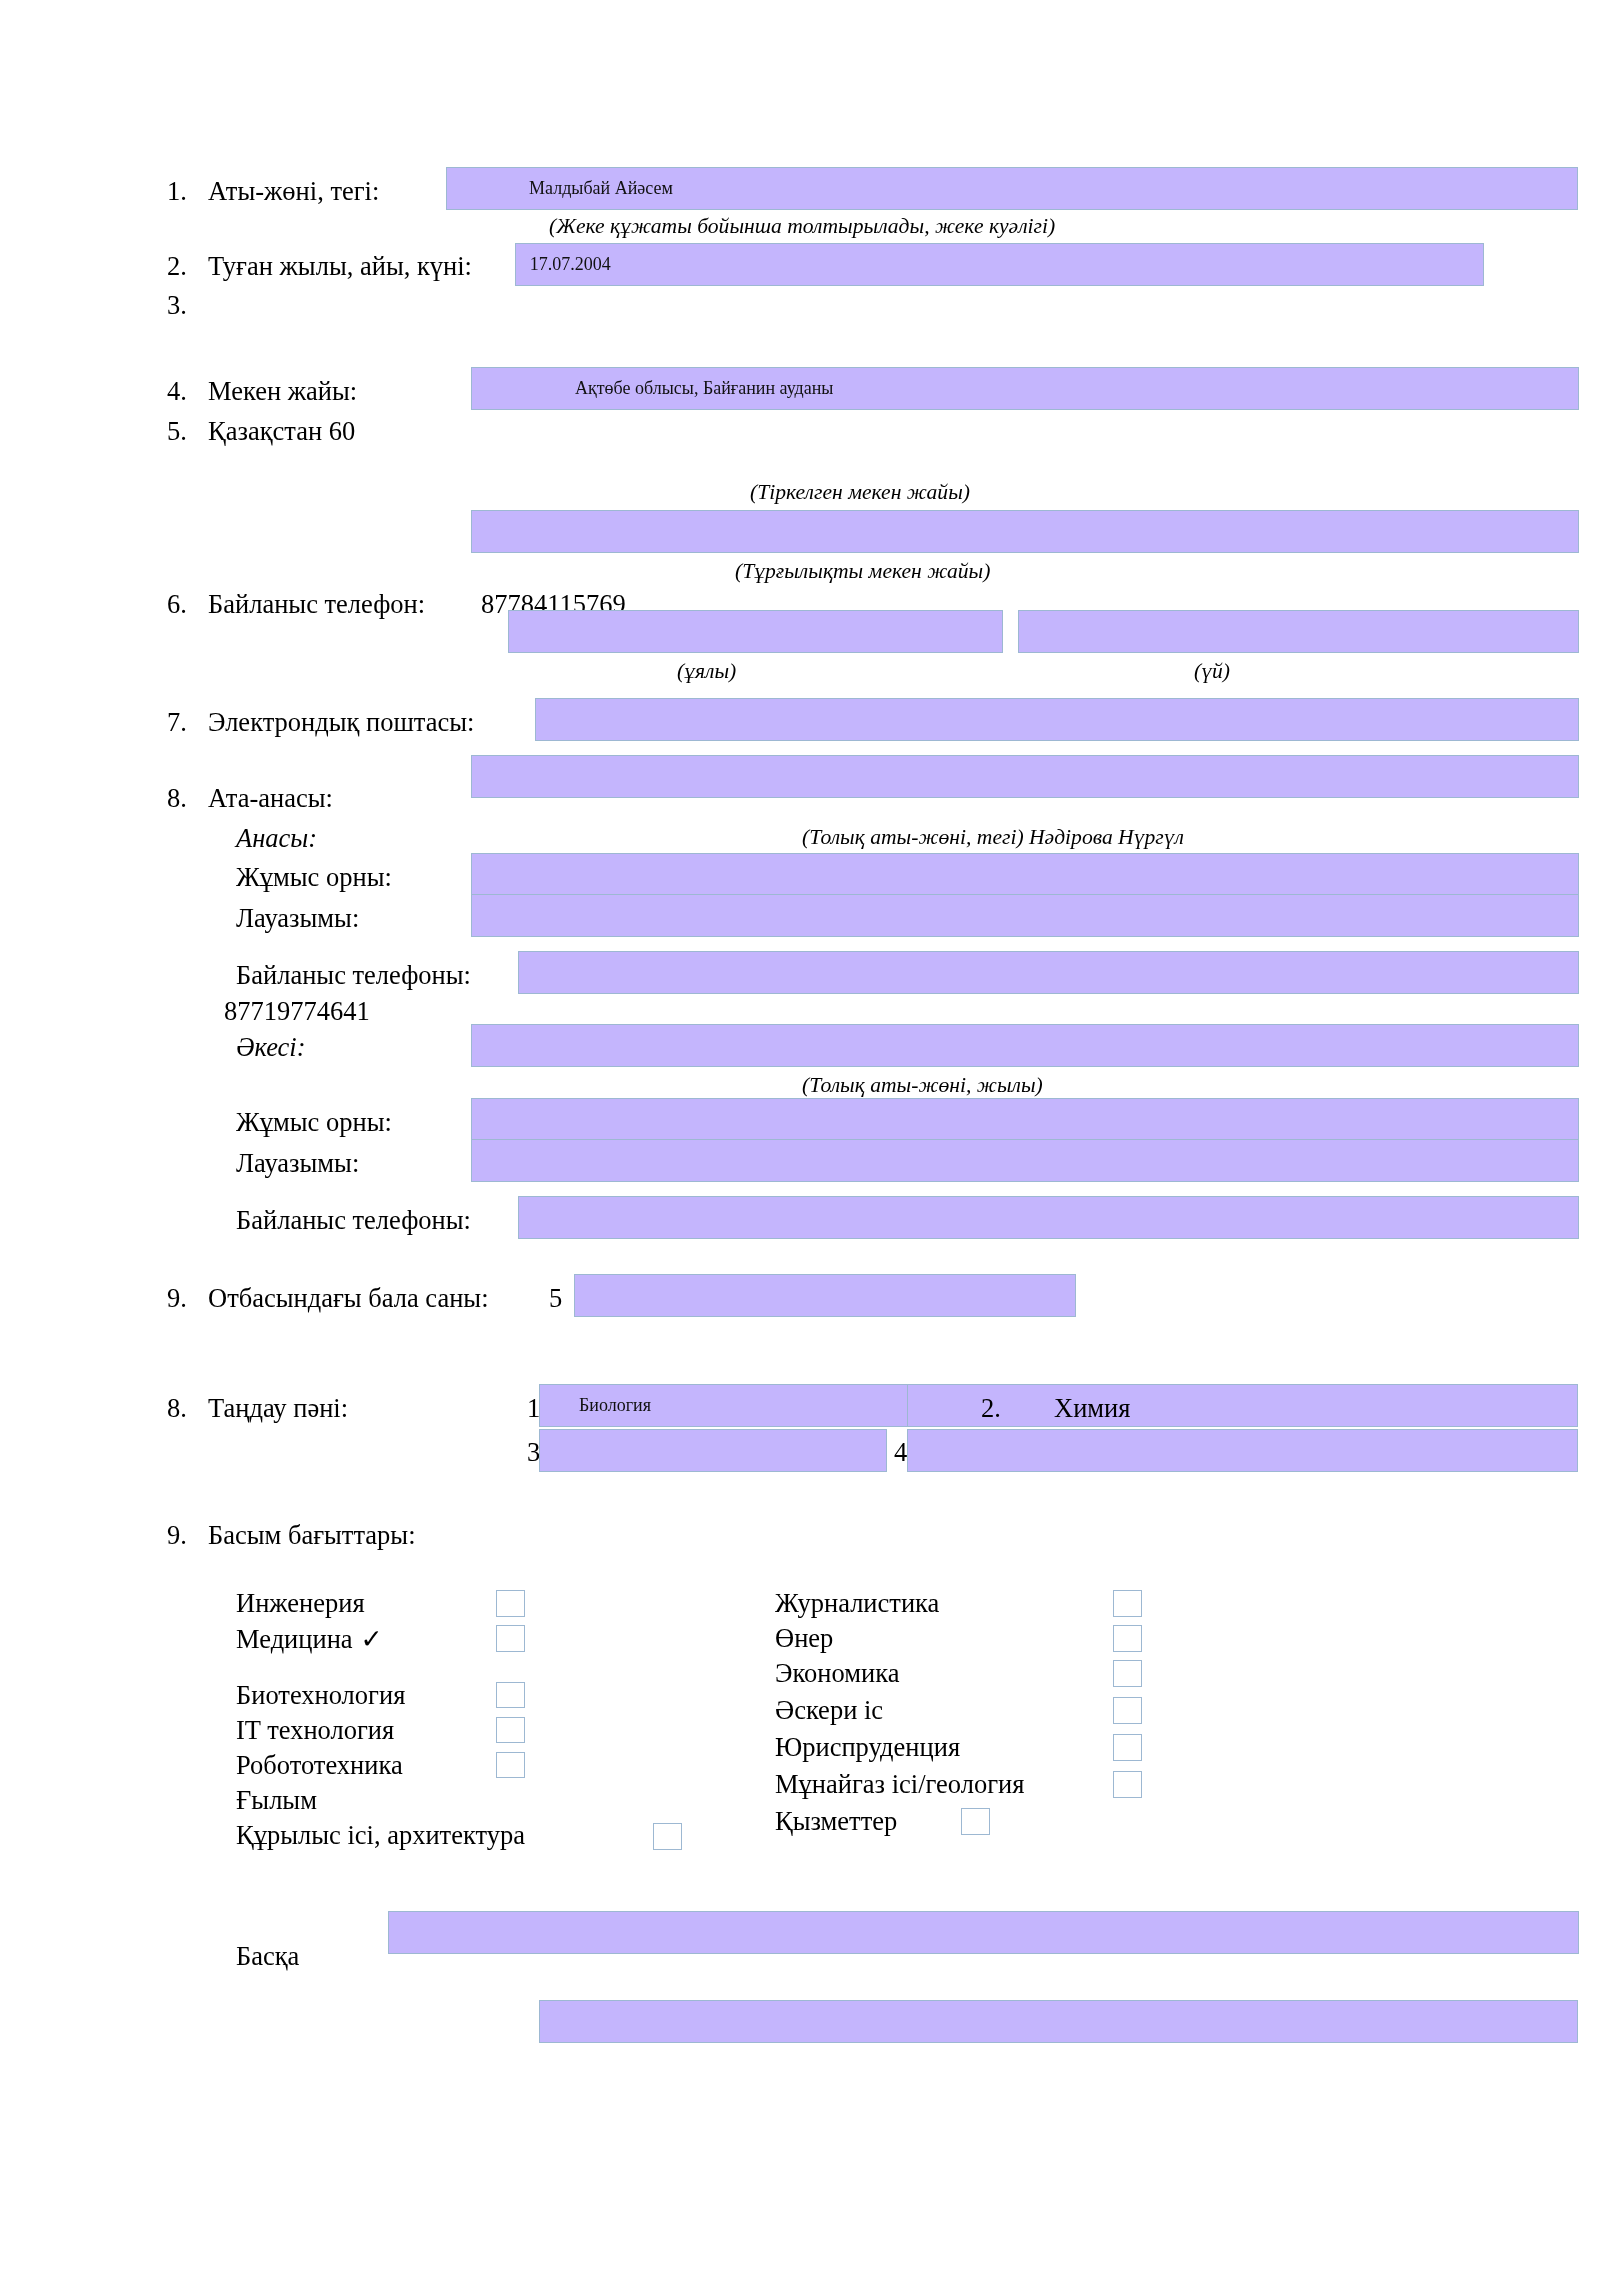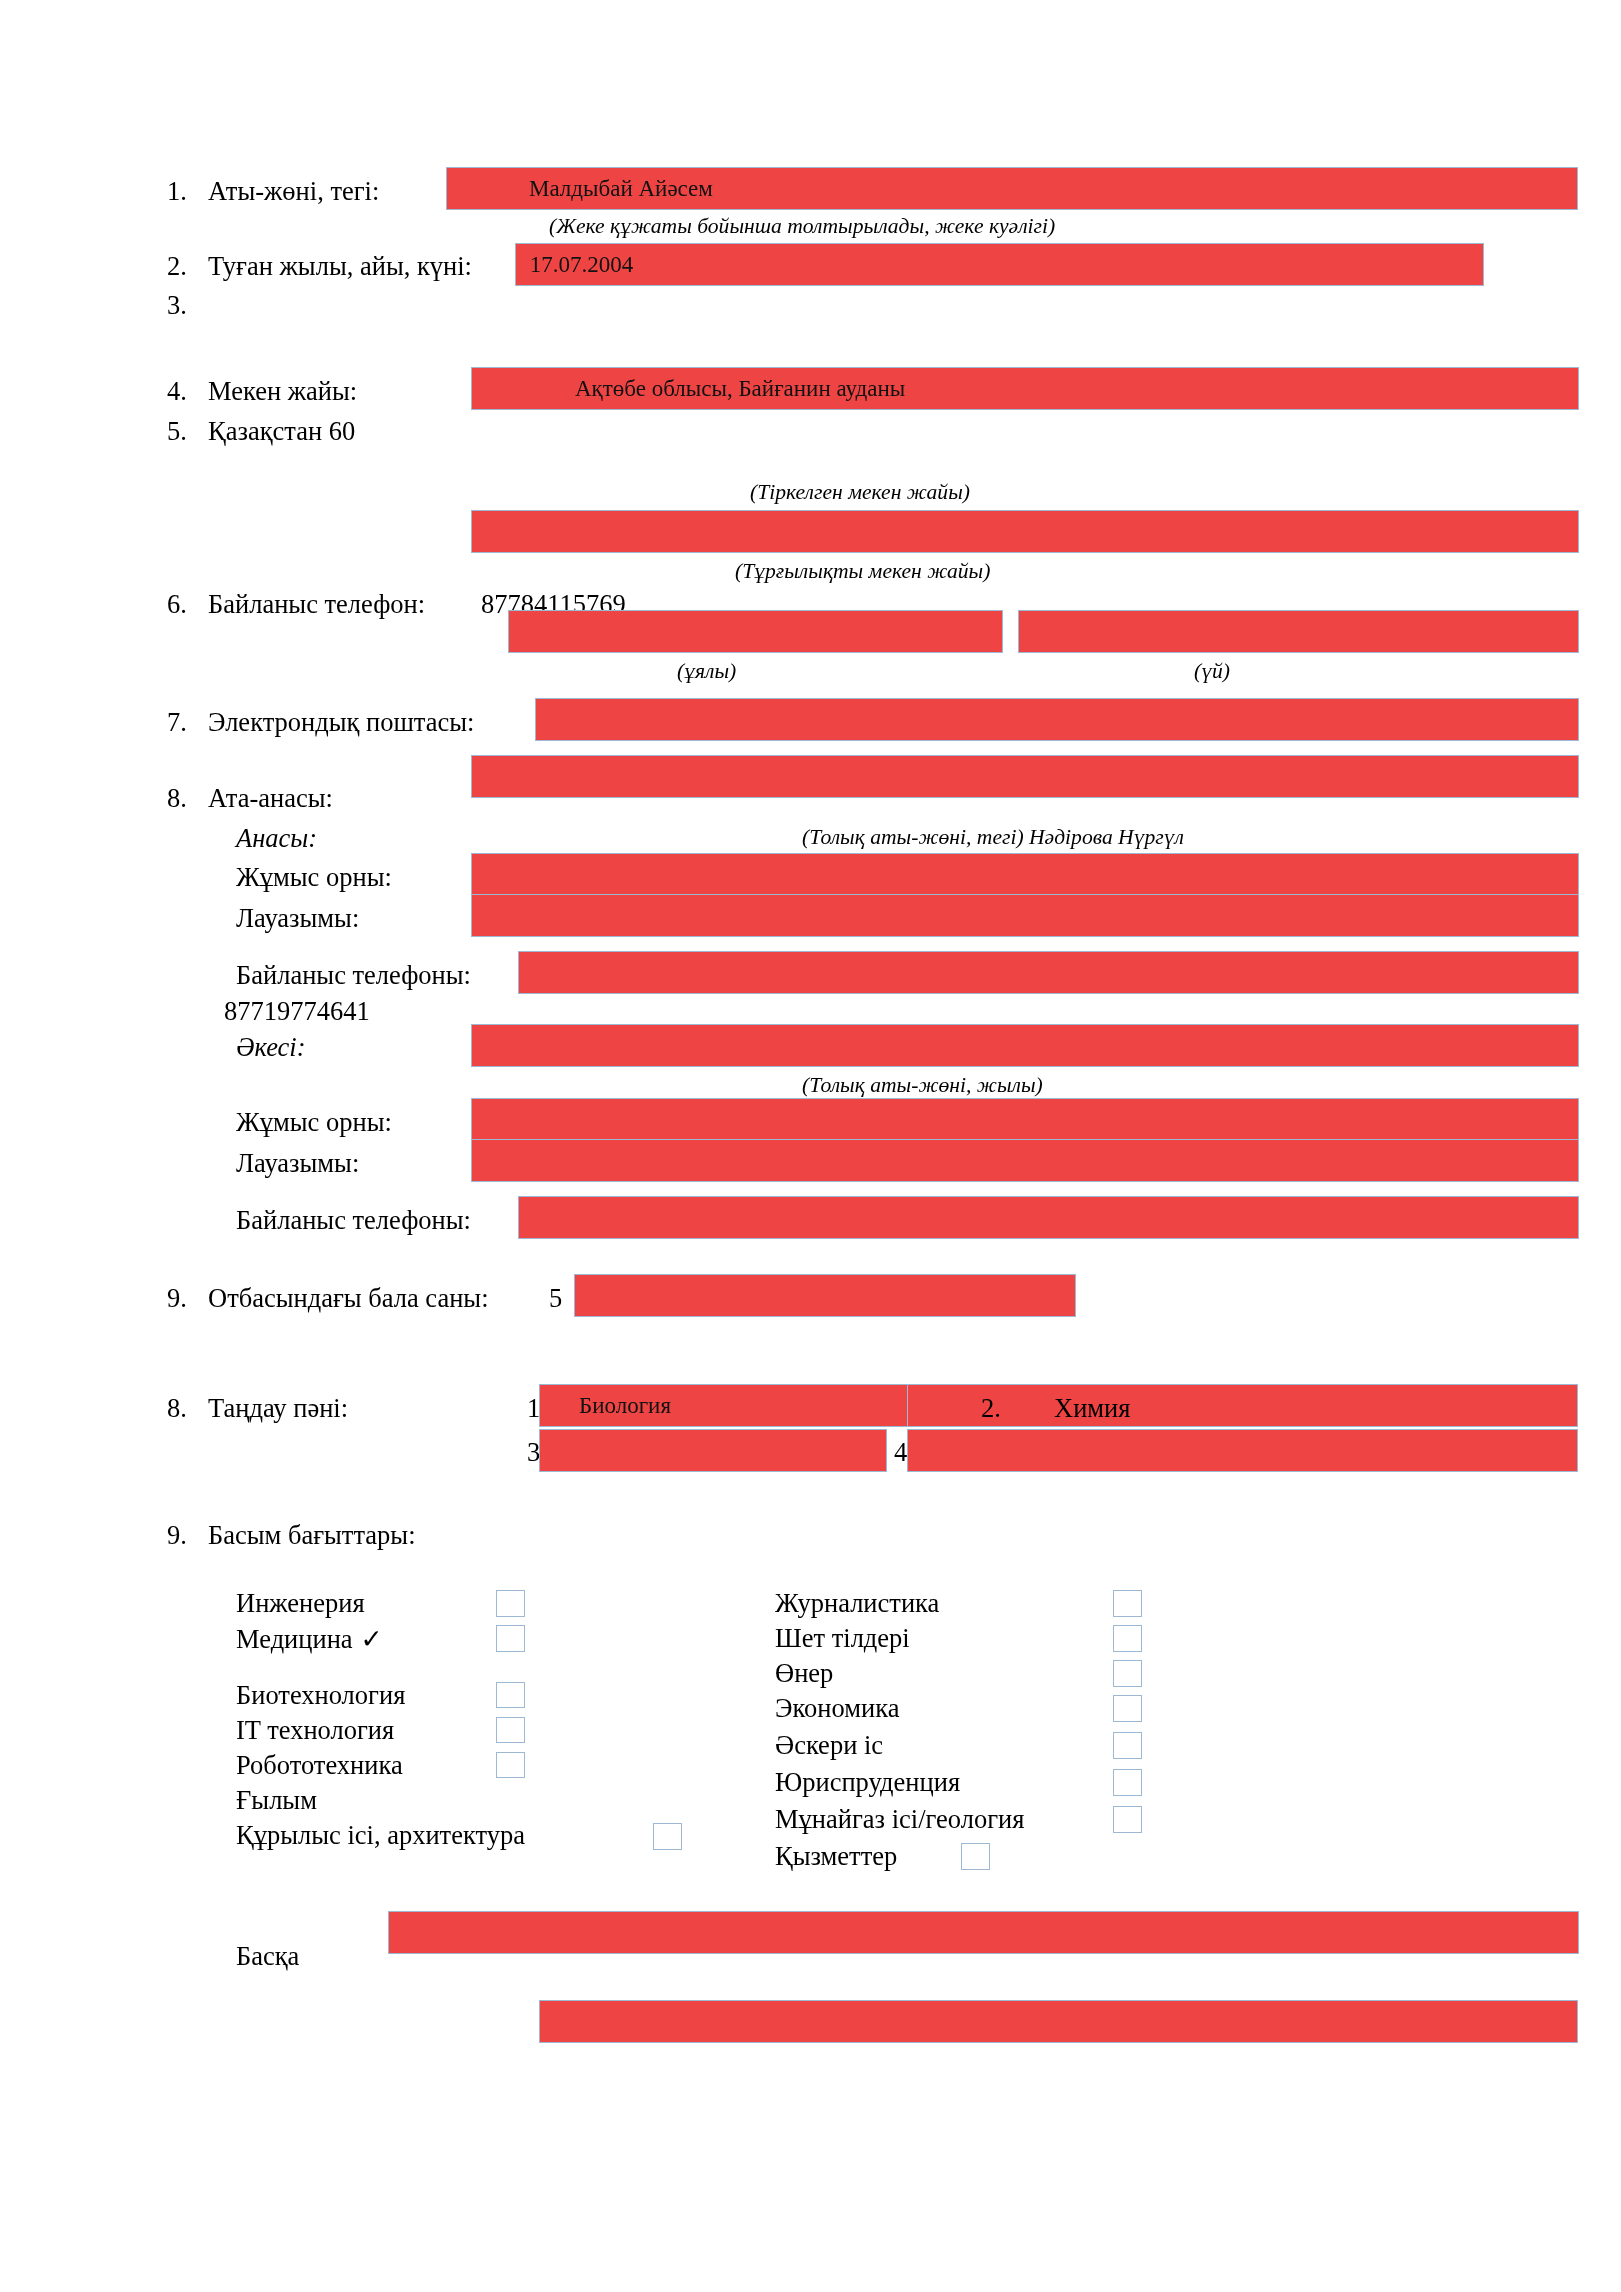--- a/index.html
+++ b/index.html
@@ -20,25 +20,25 @@
     box-sizing: border-box;
   }
   .sheet {
     position: absolute;
     left: 167px;
     top: 157px;
     width: 1411px;
   }
   .field {
     border: 1px solid #9db8d2;
-    background: #ef4444;
+    background: #c4b5fd;
     box-sizing: border-box;
     height: 43px;
     line-height: 41px;
-    font-size: 23px;
+    font-size: 18px;
     padding: 0 13.7px;
     color: #111;
     white-space: nowrap;
     overflow: hidden;
   }
   .lbl {
     font-size: 26.5px;
     line-height: 1.25;
     white-space: nowrap;
   }
@@ -193,24 +193,20 @@
         <span class="chk abs" style="left:417px; top:3.9px;"></span>
       </div>
     </div>
 
     <div class="abs" style="left:608px; top:1431px; width:686px;">
       <div style="position:relative; height:35px;">
         <span class="prio-label">Журналистика</span>
         <span class="chk abs" style="left:338px; top:2px;"></span>
       </div>
       <div style="position:relative; height:35px;">
-        <span class="prio-label">Шет тілдері</span>
-        <span class="chk abs" style="left:338px; top:2px;"></span>
-      </div>
-      <div style="position:relative; height:35px;">
         <span class="prio-label">Өнер</span>
         <span class="chk abs" style="left:338px; top:2px;"></span>
       </div>
       <div style="position:relative; height:37px;">
         <span class="prio-label">Экономика</span>
         <span class="chk abs" style="left:338px; top:2px;"></span>
       </div>
       <div style="position:relative; height:37px;">
         <span class="prio-label">Әскери іс</span>
         <span class="chk abs" style="left:338px; top:2px;"></span>

